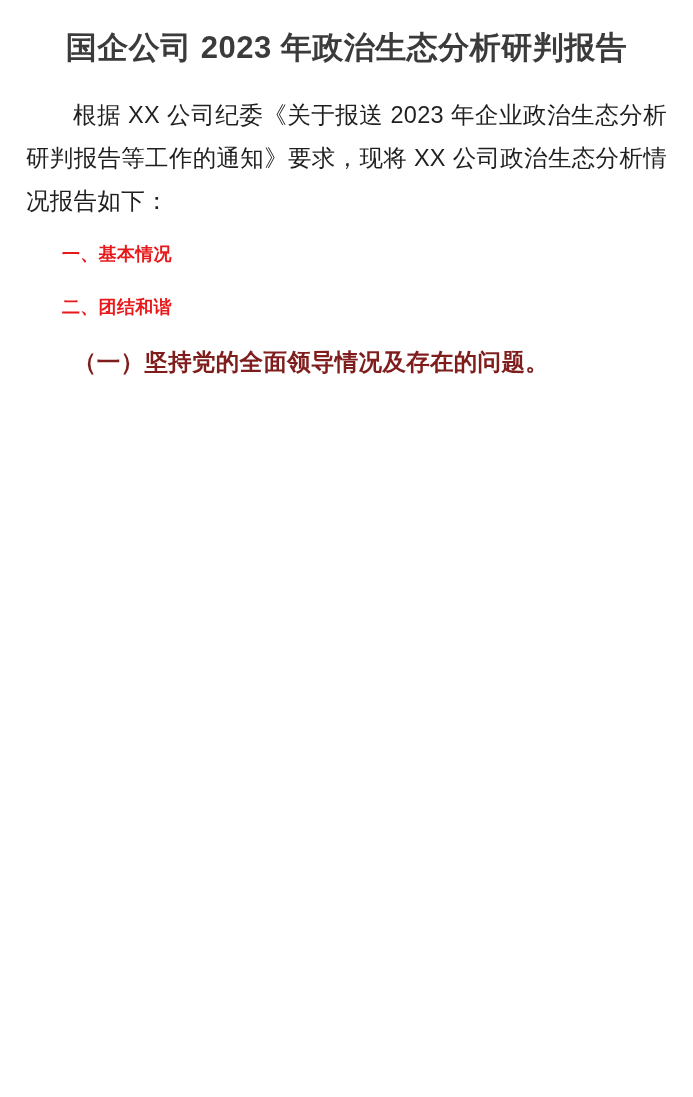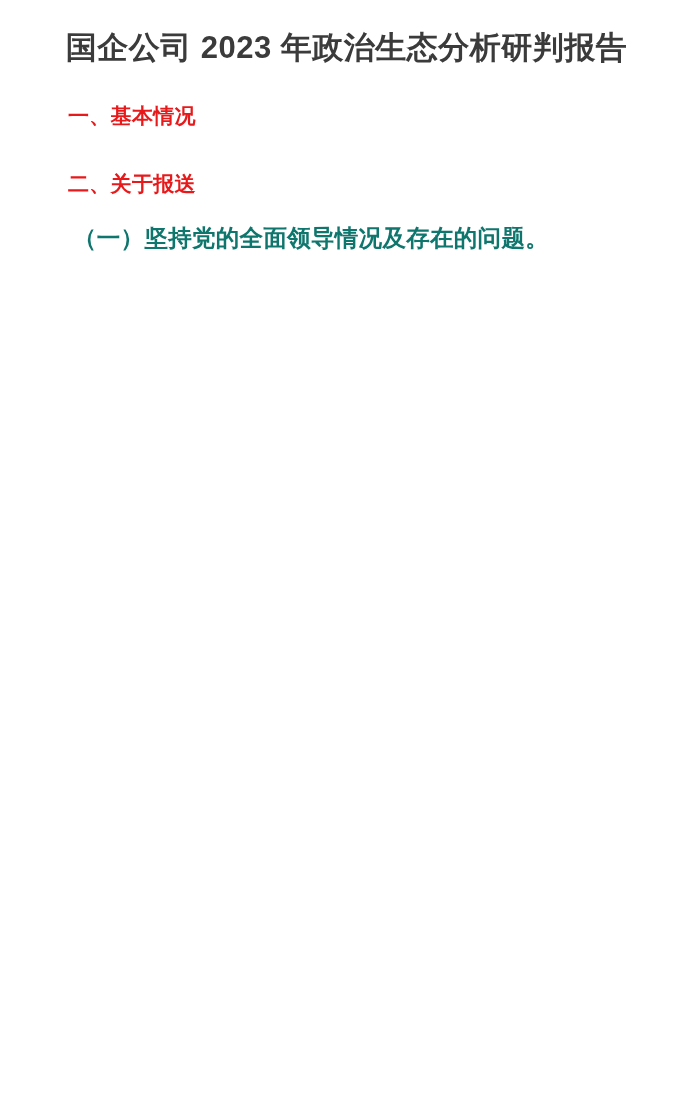--- a/index.html
+++ b/index.html
@@ -35,47 +35,48 @@
   .para {
     font-size: 23.5px;
     line-height: 43px;
     text-indent: 2em;
     color: #1f1f1f;
     margin: 0 0 6px 0;
     text-align: justify;
     letter-spacing: 0.3px;
   }
   .heading-red {
-    font-size: 21px;
+    font-size: 18px;
     line-height: 43px;
     text-indent: 2em;
     color: #e8191a;
     font-weight: bold;
-    margin: 25px 0 2px 0;
+    margin: 10px 0 2px 0;
     letter-spacing: 0.3px;
   }
   .heading-blue {
     font-size: 23.5px;
     line-height: 43px;
     text-indent: 2em;
-    color: #0f766e;
+    color: #7f1d1d;
     font-weight: bold;
     margin: 12px 0 0 0;
     letter-spacing: 0.3px;
   }
 </style>
 </head>
 <body>
 
 <div class="page">
 
   <h1 class="doc-title">国企公司 2023 年政治生态分析研判报告</h1>
 
+  <p class="para">根据 XX 公司纪委《关于报送 2023 年企业政治生态分析研判报告等工作的通知》要求，现将 XX 公司政治生态分析情况报告如下：</p>
 
   <p class="heading-red">一、基本情况</p>
 
 
-  <p class="heading-red">二、关于报送</p>
+  <p class="heading-red">二、团结和谐</p>
 
 
   <p class="heading-blue">（一）坚持党的全面领导情况及存在的问题。</p>
 
 </div>
 
 </body></html>

